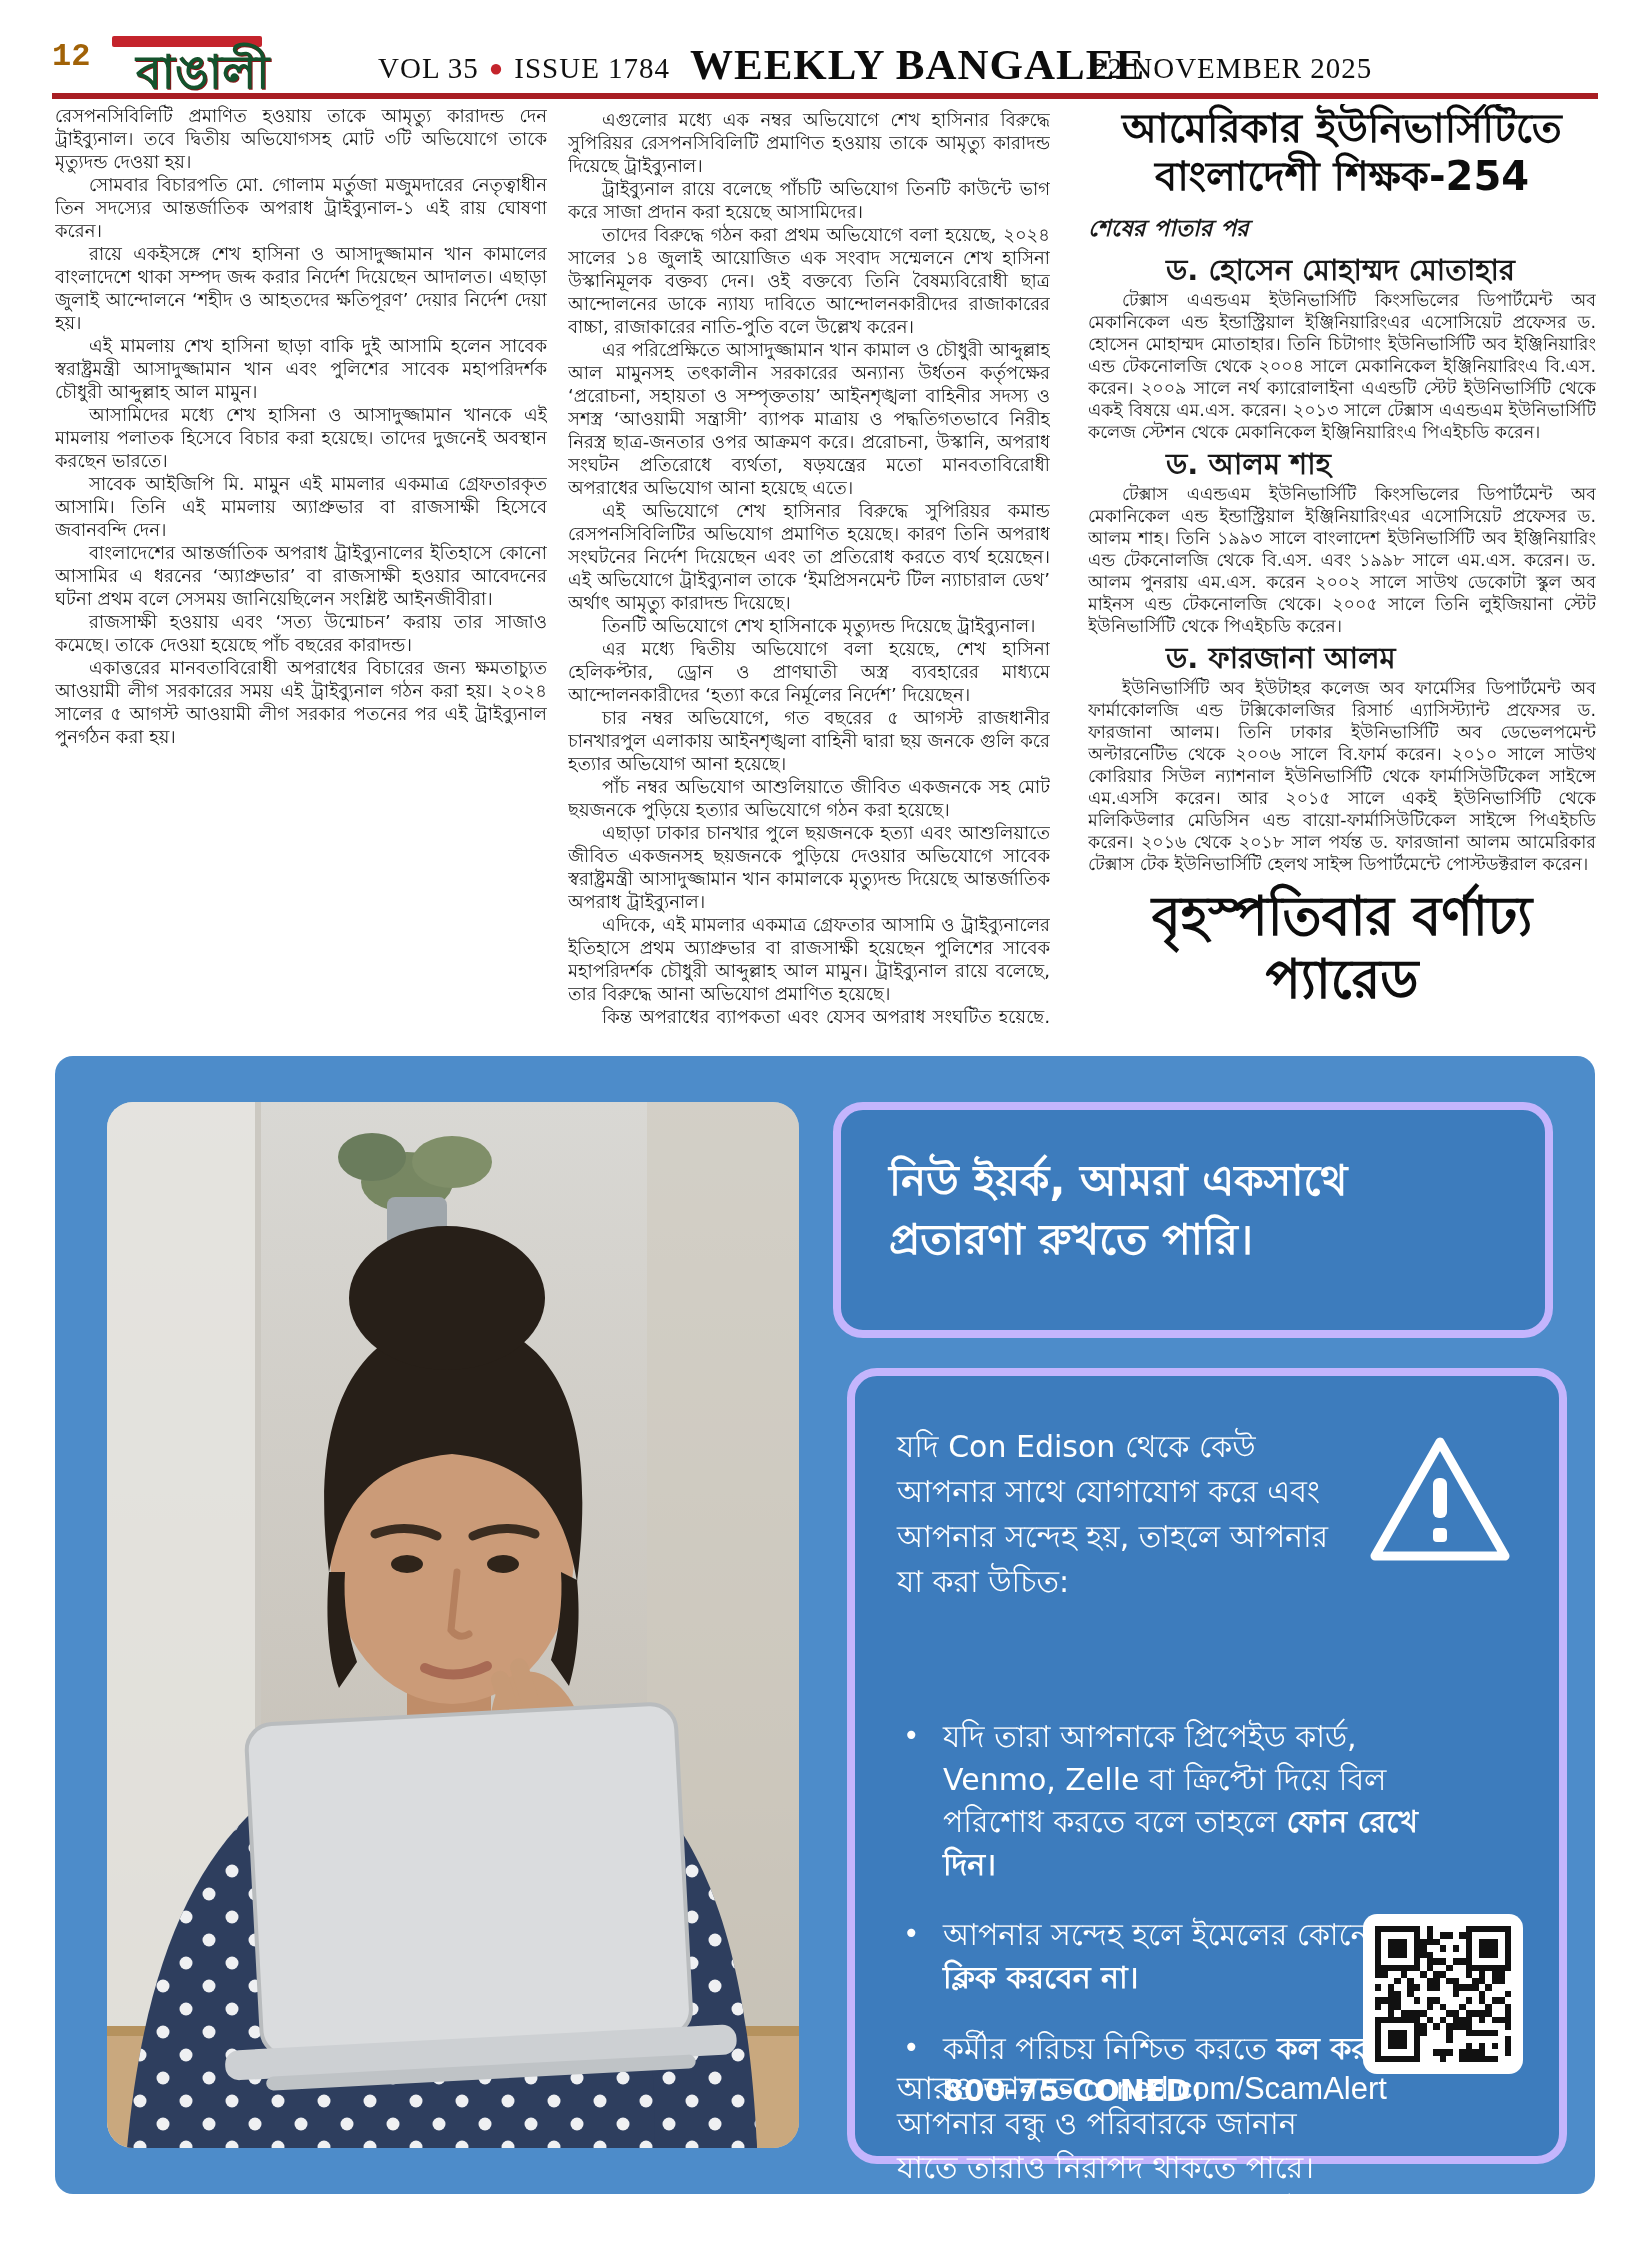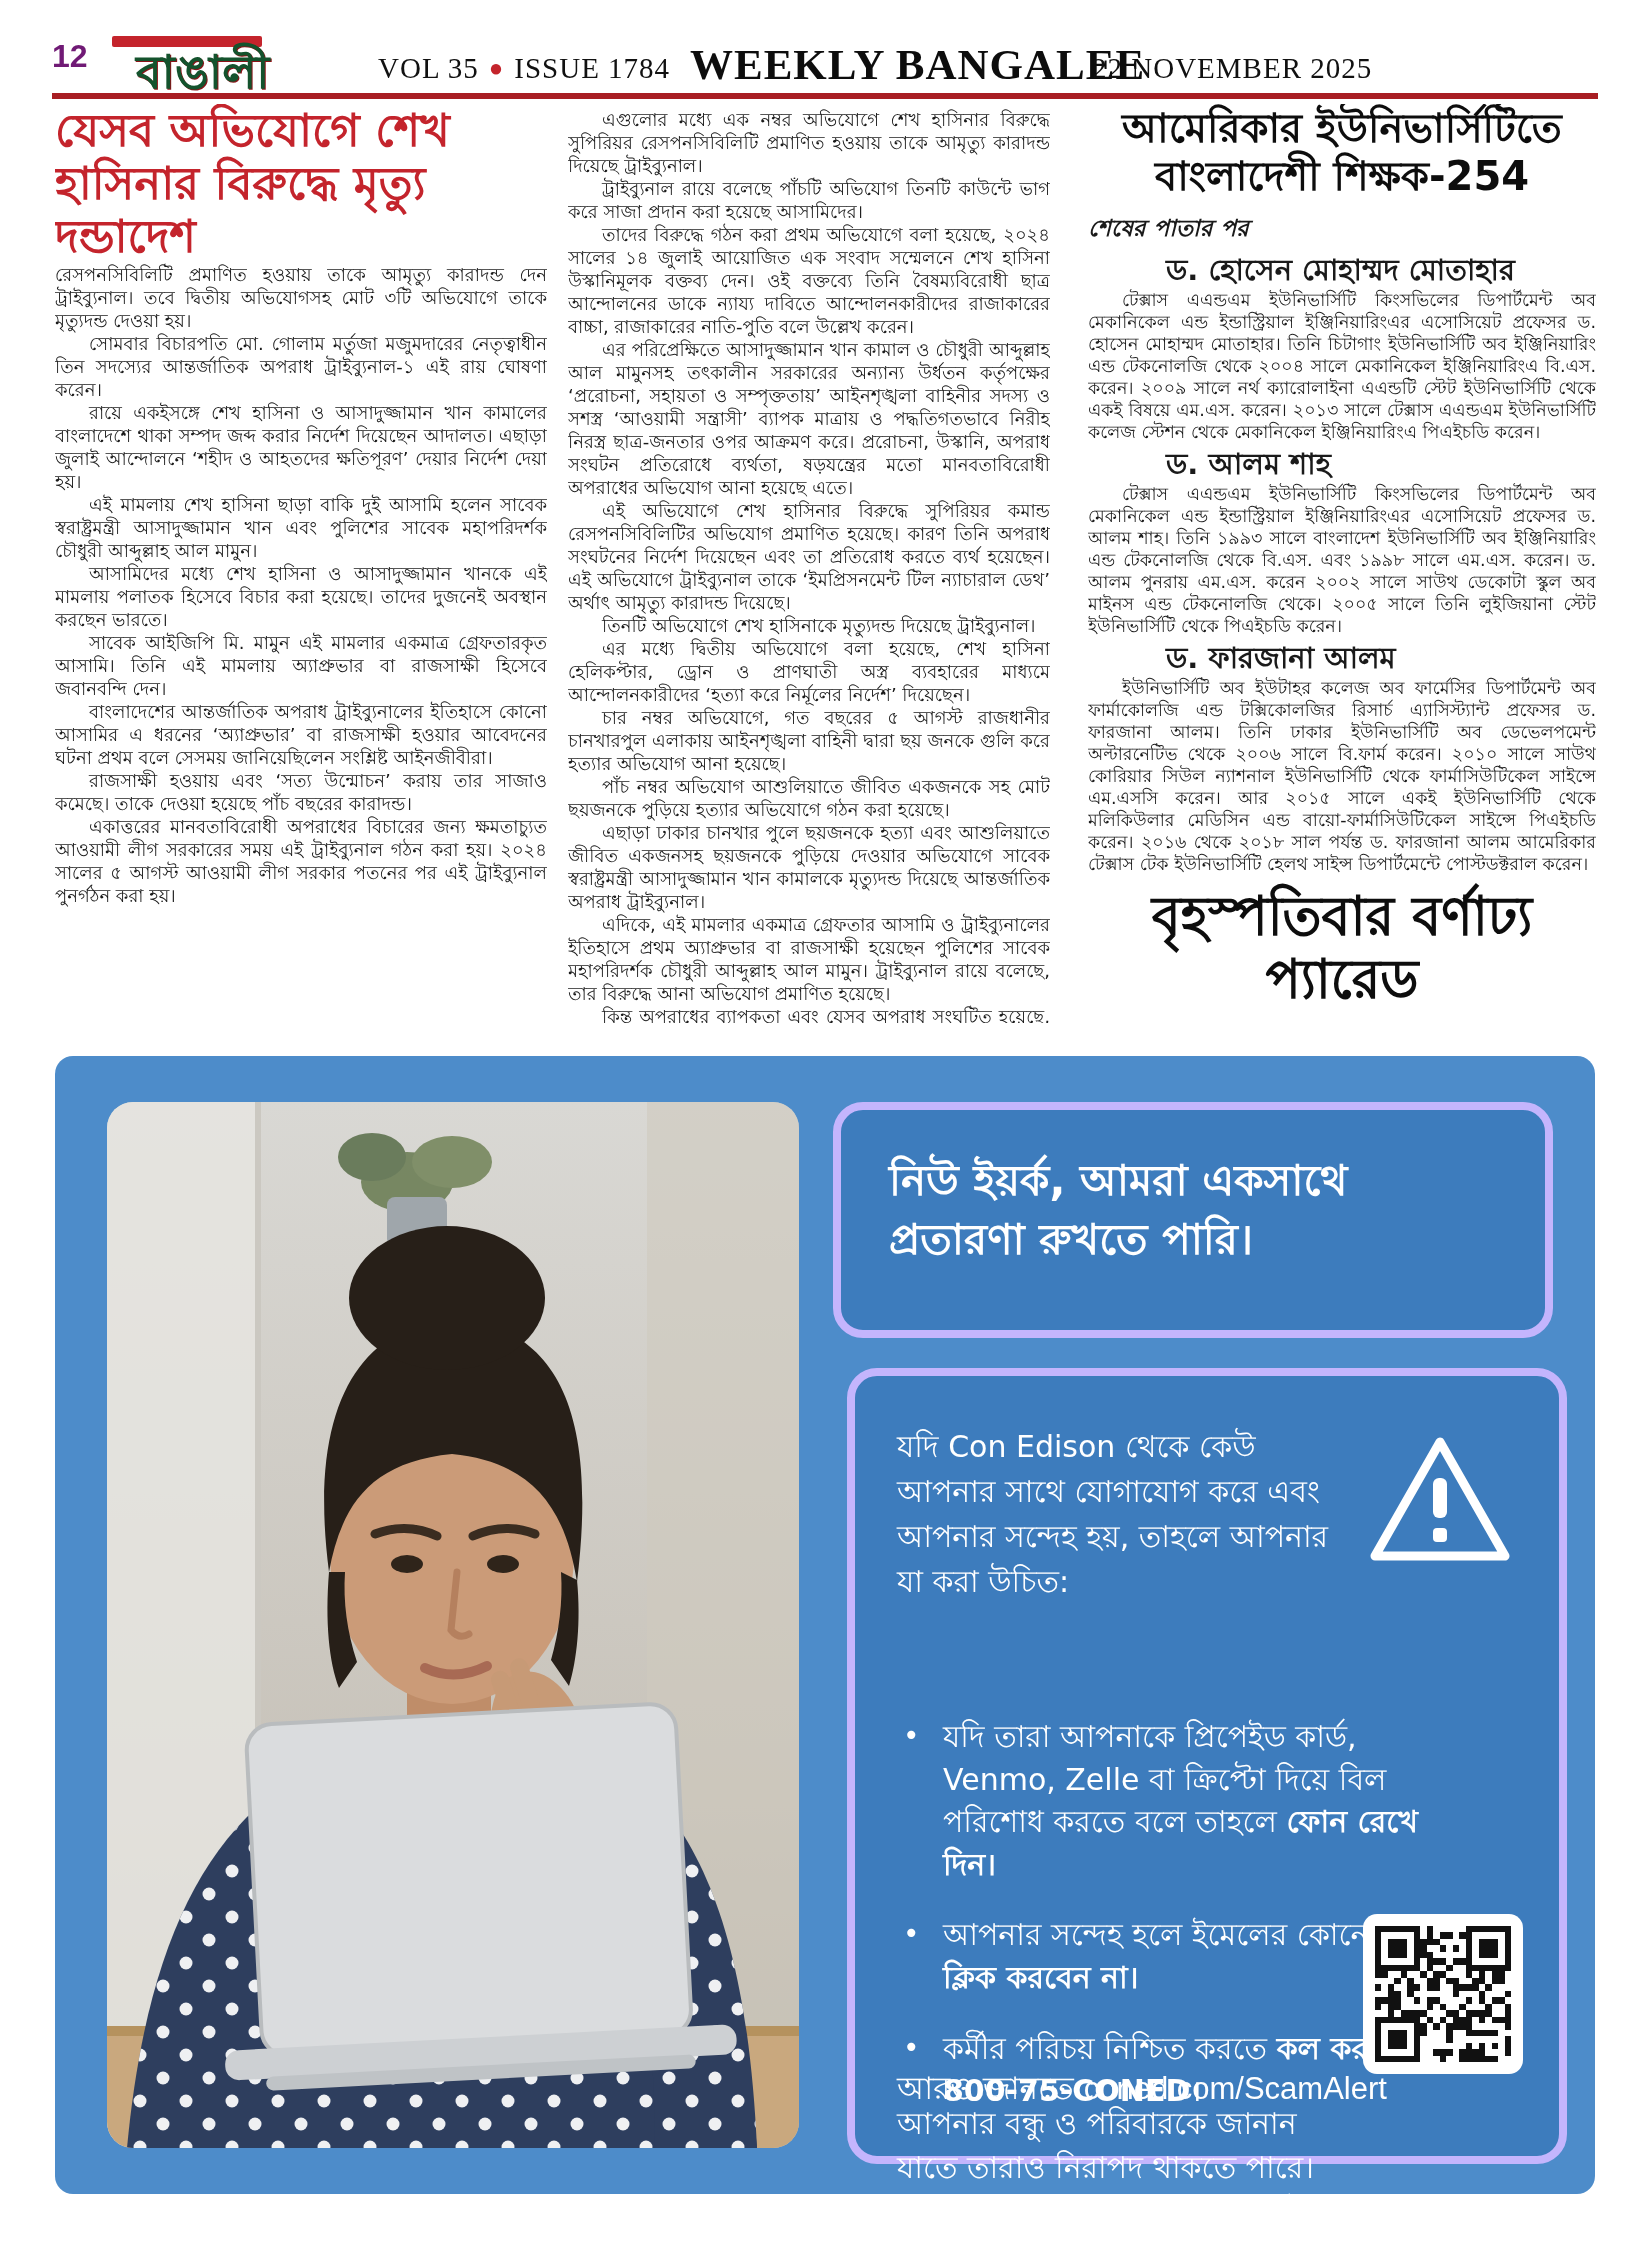--- a/index.html
+++ b/index.html
@@ -1,21 +1,21 @@
 <!DOCTYPE html>
 <html><head>
 <meta charset="utf-8">
 <style>
   html,body{margin:0;padding:0;background:#e8e8e8;}
   #page{position:relative;width:1650px;height:2250px;background:#ffffff;overflow:hidden;
         font-family:"DejaVu Sans","Liberation Sans",sans-serif;color:#1a1a1a;}
   
   #masthead{position:absolute;left:0;top:0;width:1650px;height:100px;}
-  .pageno{position:absolute;left:52px;top:38px;font-family:Liberation Sans, sans-serif;
-          font-size:32px;font-weight:bold;color:#701a75;}
+  .pageno{position:absolute;left:52px;top:38px;font-family:Liberation Mono, monospace;
+          font-size:32px;font-weight:bold;color:#a16207;}
   .logo-wrap{position:absolute;left:112px;top:36px;width:160px;height:64px;overflow:hidden;}
   .logo-strip{width:150px;height:11px;background:#c4242c;border-radius:2px;margin-bottom:2px;}
   .logo-bangla{font-size:46px;line-height:46px;font-weight:bold;color:#14532d;
                text-shadow:1px 1px 0 #8a1418;margin-left:24px;}
   .vol-issue{position:absolute;left:378px;top:52px;font-family:"Liberation Serif",serif;
              font-size:29px;letter-spacing:1px;color:#111;}
   .vol-issue .dot{color:#c4242c;font-size:24px;vertical-align:2px;padding:0 10px;}
   .masthead-title{position:absolute;left:690px;top:40px;width:390px;text-align:center;
                   font-family:"Liberation Serif",serif;font-size:43px;font-weight:bold;
                   letter-spacing:1px;color:#0d0d0d;white-space:nowrap;}
@@ -75,21 +75,20 @@
     </div>
     <div class="vol-issue">
       <span>VOL 35</span><span class="dot">●</span><span>ISSUE 1784</span>
     </div>
     <div class="masthead-title">WEEKLY BANGALEE</div>
     <div class="masthead-date">22 NOVEMBER 2025</div>
     <div class="red-rule"></div>
   </div>
 
   <div id="col1" class="col">
-    <div class="headline-red">যেসব অভিযোগে শেখ হাসিনার বিরুদ্ধে মৃত্যু দন্ডাদেশ</div>
     <div class="body-text">
       <p class="noindent">রেসপনসিবিলিটি প্রমাণিত হওয়ায় তাকে আমৃত্যু কারাদন্ড দেন ট্রাইব্যুনাল। তবে দ্বিতীয় অভিযোগসহ মোট ৩টি অভিযোগে তাকে মৃত্যুদন্ড দেওয়া হয়।</p>
       <p>সোমবার বিচারপতি মো. গোলাম মর্তুজা মজুমদারের নেতৃত্বাধীন তিন সদস্যের আন্তর্জাতিক অপরাধ ট্রাইব্যুনাল-১ এই রায় ঘোষণা করেন।</p>
       <p>রায়ে একইসঙ্গে শেখ হাসিনা ও আসাদুজ্জামান খান কামালের বাংলাদেশে থাকা সম্পদ জব্দ করার নির্দেশ দিয়েছেন আদালত। এছাড়া জুলাই আন্দোলনে ‘শহীদ ও আহতদের ক্ষতিপূরণ’ দেয়ার নির্দেশ দেয়া হয়।</p>
       <p>এই মামলায় শেখ হাসিনা ছাড়া বাকি দুই আসামি হলেন সাবেক স্বরাষ্ট্রমন্ত্রী আসাদুজ্জামান খান এবং পুলিশের সাবেক মহাপরিদর্শক চৌধুরী আব্দুল্লাহ আল মামুন।</p>
       <p>আসামিদের মধ্যে শেখ হাসিনা ও আসাদুজ্জামান খানকে এই মামলায় পলাতক হিসেবে বিচার করা হয়েছে। তাদের দুজনেই অবস্থান করছেন ভারতে।</p>
       <p>সাবেক আইজিপি মি. মামুন এই মামলার একমাত্র গ্রেফতারকৃত আসামি। তিনি এই মামলায় অ্যাপ্রুভার বা রাজসাক্ষী হিসেবে জবানবন্দি দেন।</p>
       <p>বাংলাদেশের আন্তর্জাতিক অপরাধ ট্রাইব্যুনালের ইতিহাসে কোনো আসামির এ ধরনের ‘অ্যাপ্রুভার’ বা রাজসাক্ষী হওয়ার আবেদনের ঘটনা প্রথম বলে সেসময় জানিয়েছিলেন সংশ্লিষ্ট আইনজীবীরা।</p>
       <p>রাজসাক্ষী হওয়ায় এবং ‘সত্য উন্মোচন’ করায় তার সাজাও কমেছে। তাকে দেওয়া হয়েছে পাঁচ বছরের কারাদন্ড।</p>
       <p>একাত্তরের মানবতাবিরোধী অপরাধের বিচারের জন্য ক্ষমতাচ্যুত আওয়ামী লীগ সরকারের সময় এই ট্রাইব্যুনাল গঠন করা হয়। ২০২৪ সালের ৫ আগস্ট আওয়ামী লীগ সরকার পতনের পর এই ট্রাইব্যুনাল পুনর্গঠন করা হয়।</p>

